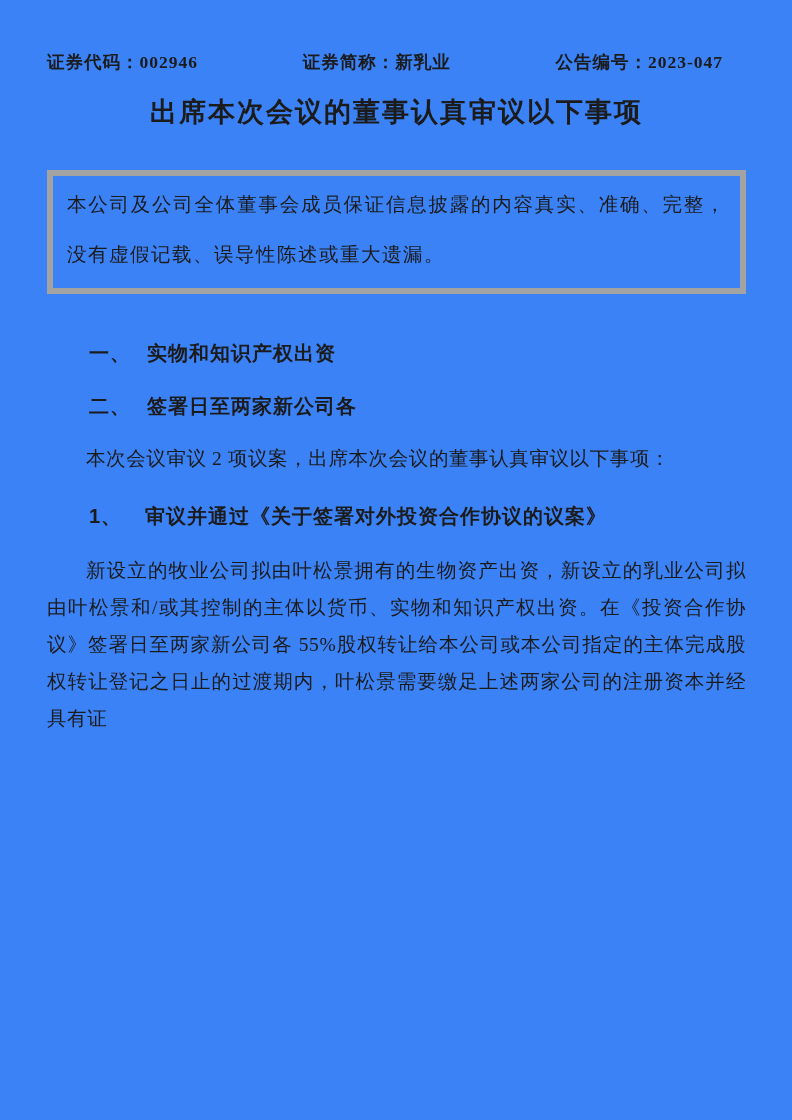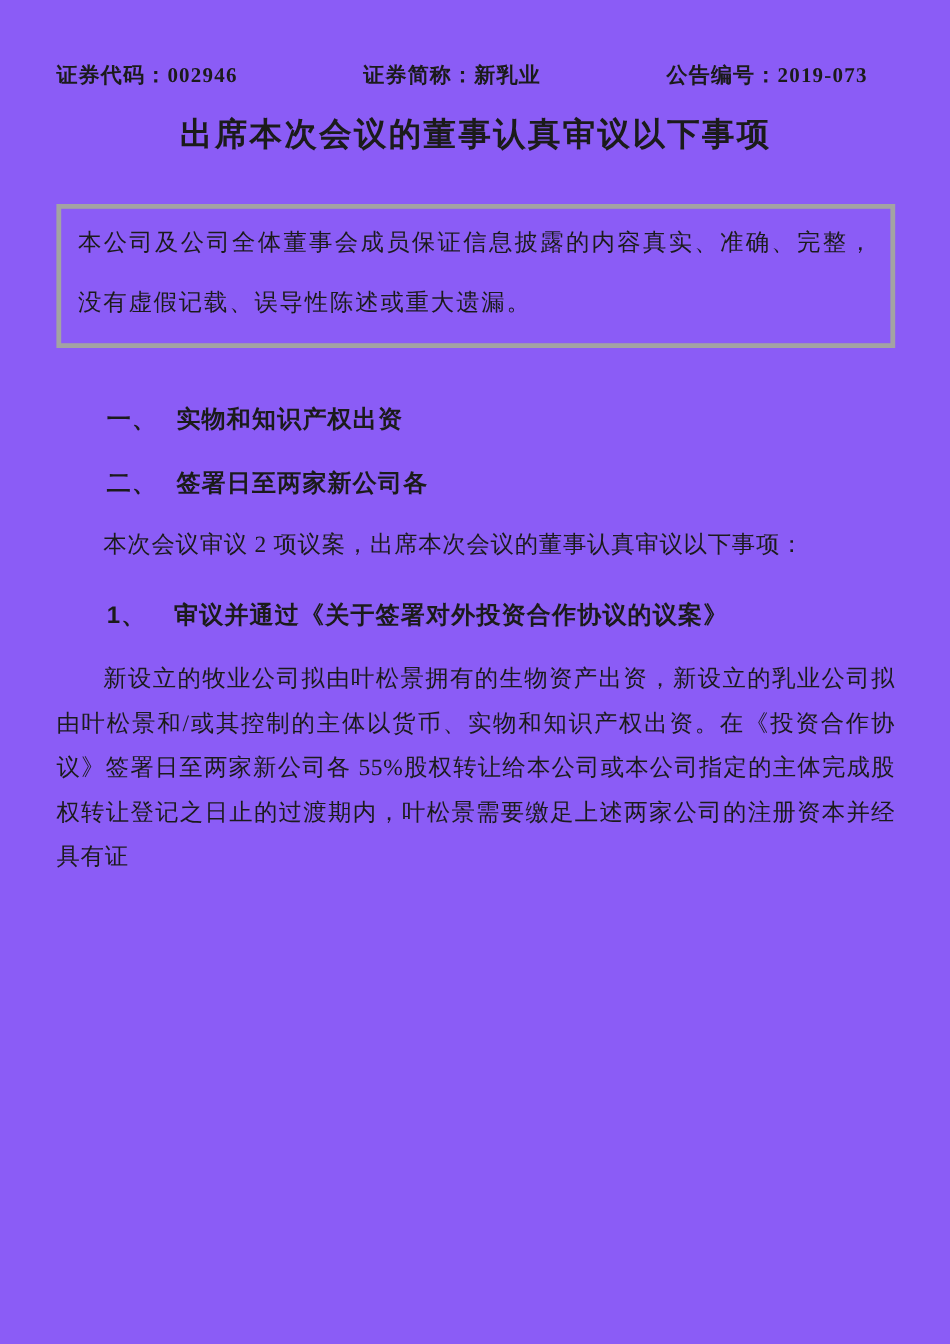--- a/index.html
+++ b/index.html
@@ -2,21 +2,21 @@
 <html><head>
 <meta charset="utf-8">
 <style>
   * { margin: 0; padding: 0; box-sizing: border-box; }
   html, body { background: #e8e8e8; }
   .page {
     position: relative;
     width: 792px;
     height: 1120px;
     margin: 0 auto;
-    background: #8b5cf6;
+    background: #3b82f6;
     color: #1b1b1b;
     padding: 50px 46px 0 47px;
     overflow: hidden;
     font-family: "Liberation Serif", "DejaVu Serif", serif;
   }
   
   .header-row {
     display: flex;
     justify-content: space-between;
     align-items: baseline;
@@ -33,21 +33,21 @@
     font-weight: bold;
     font-size: 27px;
     letter-spacing: 2px;
     line-height: 1;
   }
   .doc-title.first { margin-top: 47px; }
   .doc-title.second { margin-top: 25px; }
   
   .disclaimer-box {
     margin-top: 44px;
-    border: 4px solid #a3a3a3;
+    border: 6px solid #a3a3a3;
     padding: 4px 14px 8px 14px;
     min-height: 92px;
   }
   .disclaimer-box p {
     font-size: 19.5px;
     line-height: 50px;
     text-align: justify;
     text-justify: inter-ideograph;
     letter-spacing: 1.5px;
   }
@@ -76,21 +76,21 @@
   .body-para.intro { margin-top: 20px; }
 </style>
 </head>
 <body>
 
 <div class="page">
 
   <div class="header-row">
     <span>证券代码：002946</span>
     <span>证券简称：新乳业</span>
-    <span>公告编号：2019-073</span>
+    <span>公告编号：2023-047</span>
   </div>
 
   <div class="doc-title second">出席本次会议的董事认真审议以下事项</div>
 
   <div class="disclaimer-box">
     <p>本公司及公司全体董事会成员保证信息披露的内容真实、准确、完整，没有虚假记载、误导性陈述或重大遗漏。</p>
   </div>
 
   <div class="section-heading">
     <span class="num">一、</span><span>实物和知识产权出资</span>

